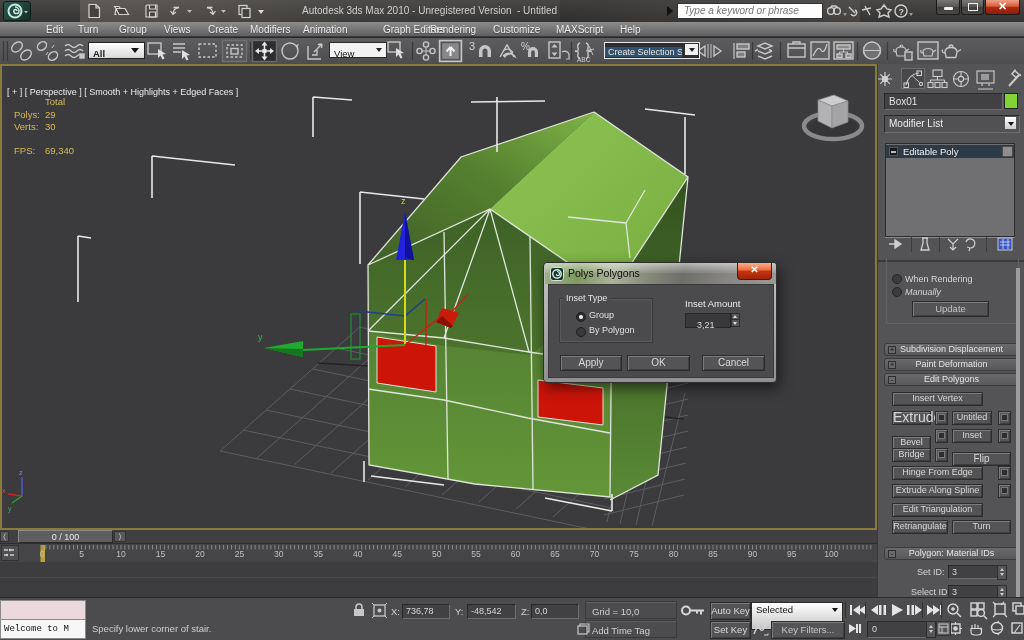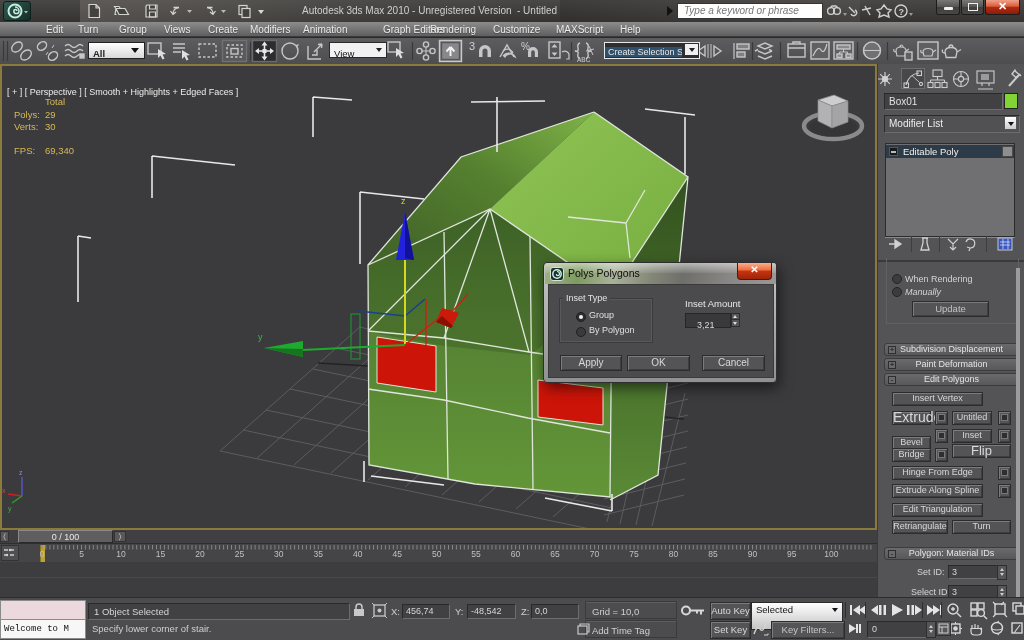--- a/index.html
+++ b/index.html
@@ -489,21 +489,21 @@
       <div style="width:5px;height:5px;background:#2e2e30;border:1px solid #777;margin:2px auto 0;"></div>
     </div>
   <div class="abs btn3d" style="left:74px;top:365px;width:38px;height:12px;font-size:9px;line-height:11px;">Inset</div>
   <div class="abs btn3d" style="left:120px;top:365px;width:11px;height:12px;">
       <div style="width:5px;height:5px;background:#2e2e30;border:1px solid #777;margin:2px auto 0;"></div>
     </div>
   <div class="abs btn3d" style="left:14px;top:384px;width:37px;height:12px;font-size:9px;line-height:11px;">Bridge</div>
   <div class="abs btn3d" style="left:57px;top:384px;width:11px;height:12px;">
       <div style="width:5px;height:5px;background:#2e2e30;border:1px solid #777;margin:2px auto 0;"></div>
     </div>
-  <div class="abs btn3d" style="left:74px;top:380px;width:57px;height:12px;font-size:13px;line-height:11px;">Flip</div>
+  <div class="abs btn3d" style="left:74px;top:388px;width:57px;height:12px;font-size:10px;line-height:11px;">Flip</div>
   <div class="abs btn3d" style="left:14px;top:402px;width:89px;height:12px;font-size:9px;line-height:11px;">Hinge From Edge</div>
   <div class="abs btn3d" style="left:120px;top:402px;width:11px;height:12px;">
       <div style="width:5px;height:5px;background:#2e2e30;border:1px solid #777;margin:2px auto 0;"></div>
     </div>
   <div class="abs btn3d" style="left:14px;top:420px;width:89px;height:12px;font-size:9px;line-height:11px;">Extrude Along Spline</div>
   <div class="abs btn3d" style="left:120px;top:420px;width:11px;height:12px;">
       <div style="width:5px;height:5px;background:#2e2e30;border:1px solid #777;margin:2px auto 0;"></div>
     </div>
   <div class="abs btn3d" style="left:14px;top:439px;width:89px;height:12px;font-size:9px;line-height:11px;">Edit Triangulation</div>
   <div class="abs btn3d" style="left:14px;top:456px;width:54px;height:12px;font-size:9px;line-height:11px;">Retriangulate</div>
@@ -579,32 +579,31 @@
   <div class="abs" style="left:0;top:47px;width:877px;height:1px;background:#48484a;"></div>
 </div>
 
 <div class="abs" id="statusbar" style="left:0;top:597px;width:1024px;height:43px;
   background:#4c4c4e;border-top:1px solid #2c2c2e;box-sizing:border-box;font-size:9.5px;color:#cfcfcf;">
 
   <div class="abs" style="left:0;top:2px;width:86px;height:20px;background:#ecd9de;border:1px solid #8a8a8a;box-sizing:border-box;"></div>
   <div class="abs" style="left:0;top:22px;width:86px;height:19px;background:#f7f7f7;border:1px solid #8a8a8a;border-top:none;box-sizing:border-box;
        font-family:'Liberation Mono',monospace;font-size:9px;color:#111;line-height:18px;padding-left:3px;overflow:hidden;white-space:nowrap;">Welcome to M</div>
 
-  <div class="abs sunken" style="left:88px;top:5px;width:260px;height:15px;"><span style="padding-left:5px;line-height:15px;">1 Object Selected</span></div>
   <div class="abs" style="left:92px;top:25px;">Specify lower corner of stair.</div>
 
   <svg class="abs" style="left:352px;top:4px" width="36" height="16" viewBox="0 0 36 16">
     <rect x="2" y="7" width="10" height="7" fill="#c8c8c8"></rect>
     <path d="M4 7 v-2 a3 3 0 0 1 6 0 v2" fill="none" stroke="#c8c8c8" stroke-width="1.5"></path>
     <rect x="22" y="3" width="11" height="11" fill="none" stroke="#c8c8c8" stroke-width="1.3"></rect>
     <circle cx="27.5" cy="8.5" r="2" fill="#c8c8c8"></circle>
     <path d="M22 3 l-2 -2 m13 2 l2 -2 m-13 13 l-2 2 m13 -2 l2 2" stroke="#c8c8c8" stroke-width="1"></path>
   </svg>
   <div class="abs" style="left:391px;top:8px;">X:</div>
-  <div class="abs sunken" style="left:402px;top:6px;width:46px;height:13px;"><span style="padding-left:3px;font-size:9px;line-height:13px;">456,74</span></div>
+  <div class="abs sunken" style="left:402px;top:6px;width:46px;height:13px;"><span style="padding-left:3px;font-size:9px;line-height:13px;">736,78</span></div>
   <div class="abs" style="left:455px;top:8px;">Y:</div>
   <div class="abs sunken" style="left:467px;top:6px;width:47px;height:13px;"><span style="padding-left:3px;font-size:9px;line-height:13px;">-48,542</span></div>
   <div class="abs" style="left:521px;top:8px;">Z:</div>
   <div class="abs sunken" style="left:531px;top:6px;width:46px;height:13px;"><span style="padding-left:3px;font-size:9px;line-height:13px;">0,0</span></div>
   <div class="abs" style="left:585px;top:3px;width:90px;height:16px;border:1px solid #3a3a3c;box-shadow:inset 0 1px 0 #5e5e60;"></div>
   <div class="abs" style="left:585px;top:22px;width:90px;height:16px;border:1px solid #3a3a3c;box-shadow:inset 0 1px 0 #5e5e60;"></div>
   <div class="abs" style="left:592px;top:8px;">Grid = 10,0</div>
 
   <svg class="abs" style="left:576px;top:24px" width="16" height="15" viewBox="0 0 16 15">
     <rect x="2" y="4" width="9" height="8" fill="none" stroke="#c8c8c8" stroke-width="1.2"></rect>

